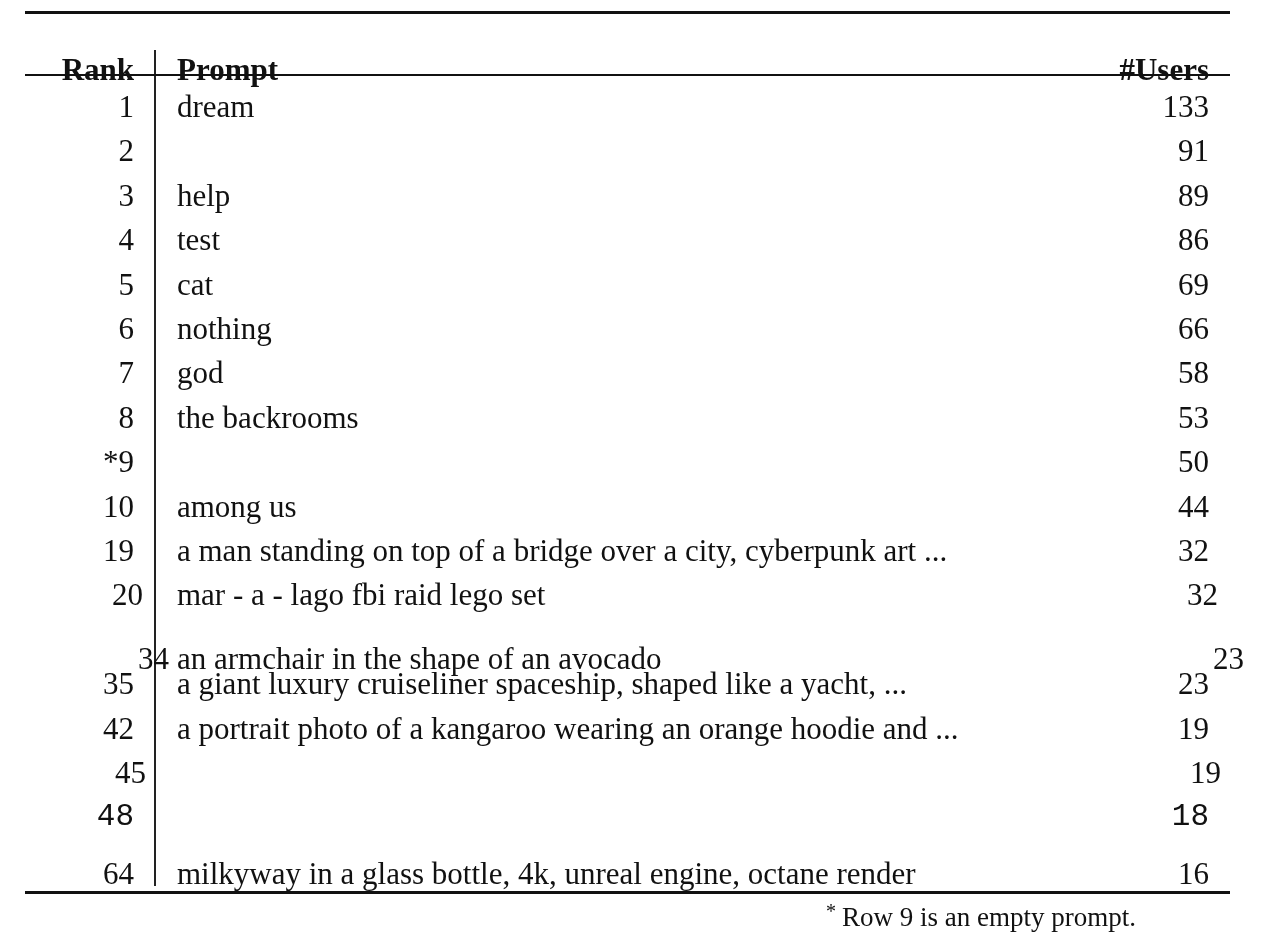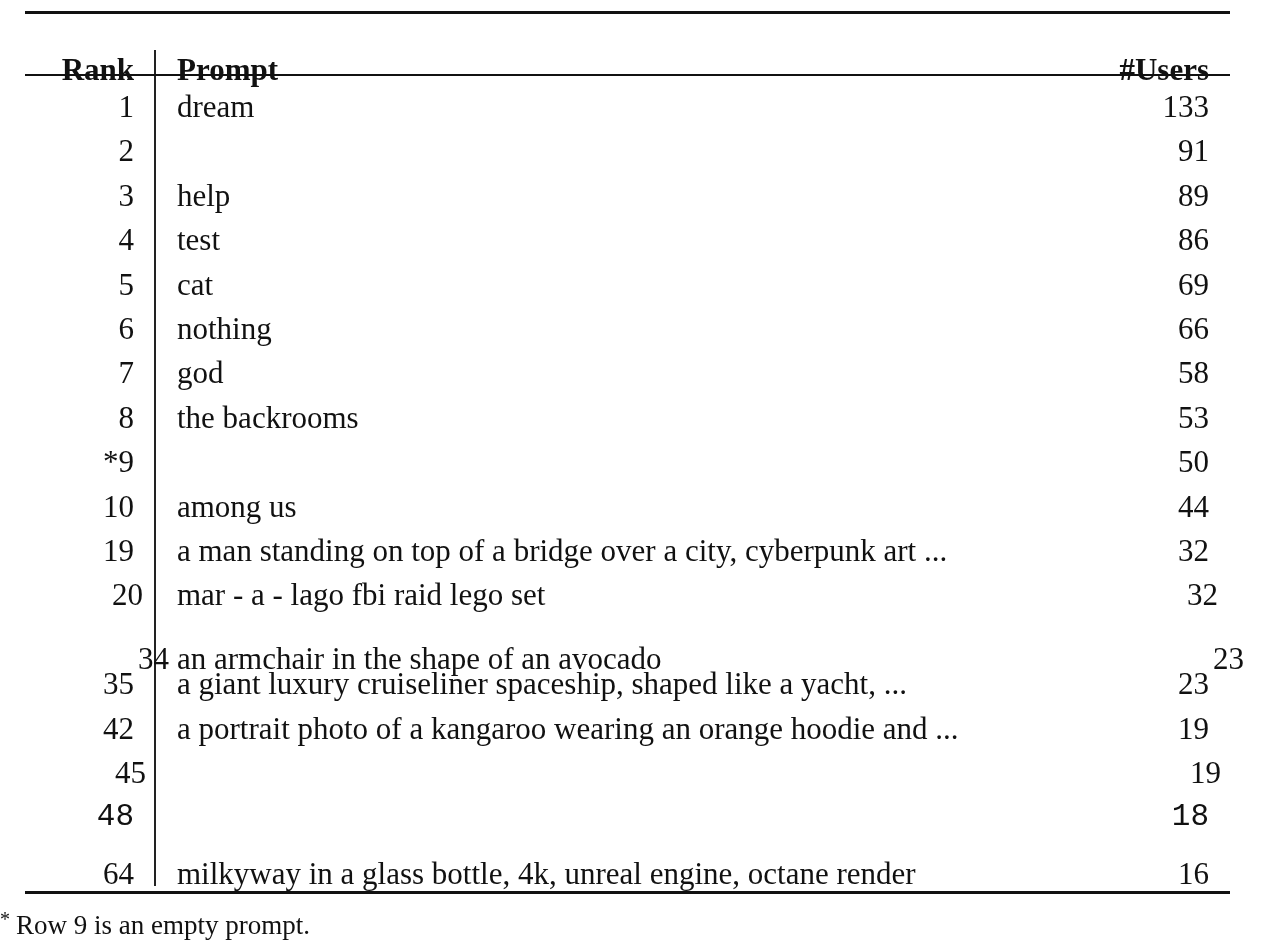--- a/index.html
+++ b/index.html
@@ -11,21 +11,21 @@
   .rule.bot { top: 891px; height: 3px; }
   .vline { position: absolute; left: 154px; width: 1.5px; background: #222; }
   .vline.head { top: 26px; height: 42px; }
   .vline.body { top: 86px; height: 800px; }
   .row { position: absolute; left: 0; width: 1280px; height: 44px; font-size: 31px; line-height: 44px; }
   .rank { position: absolute; right: 1146px; text-align: right; }
   .prompt { position: absolute; left: 177px; white-space: nowrap; }
   .users { position: absolute; right: 71px; text-align: center; }
   .head .rank, .head .prompt, .head .users { font-weight: bold; }
   .head { top: 24px; margin-top: 24px; }
-  .footnote { position: absolute; top: 897px; left: 0; width: 1136px; text-align: left; font-size: 27px; line-height: 44px; }
+  .footnote { position: absolute; top: 897px; left: 0; width: 1136px; text-align: right; font-size: 27px; line-height: 28px; }
   .footnote sup { font-size: 20px; vertical-align: 8px; margin-right: 6px; }
 </style>
 </head>
 <body>
 
 <div class="rule top"></div>
 <div class="vline head"></div>
 
 <div class="row head">
   <span class="rank">Rank</span>

